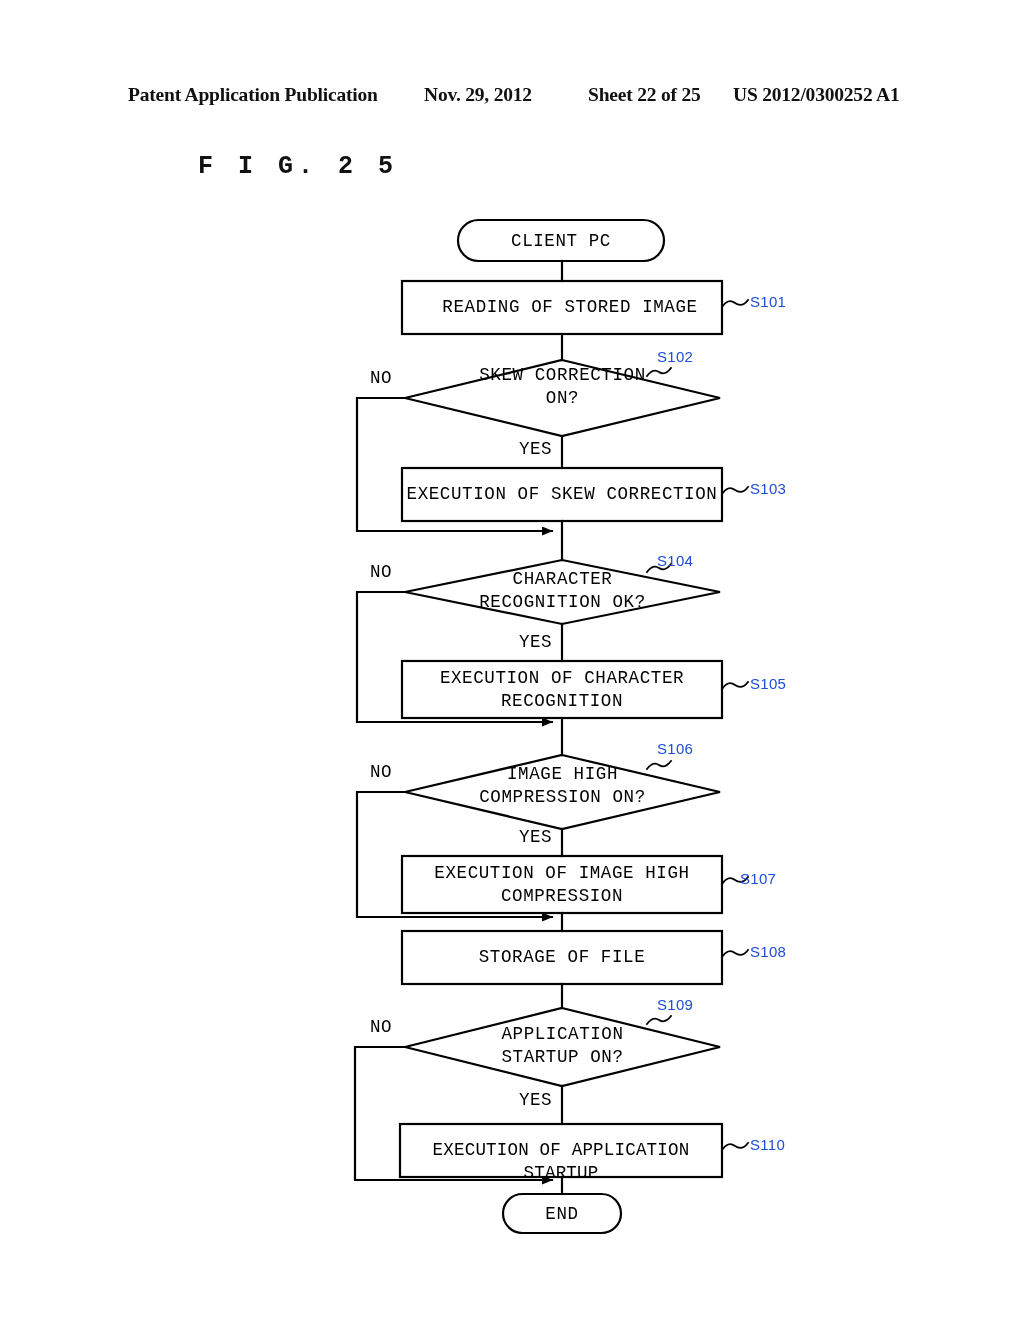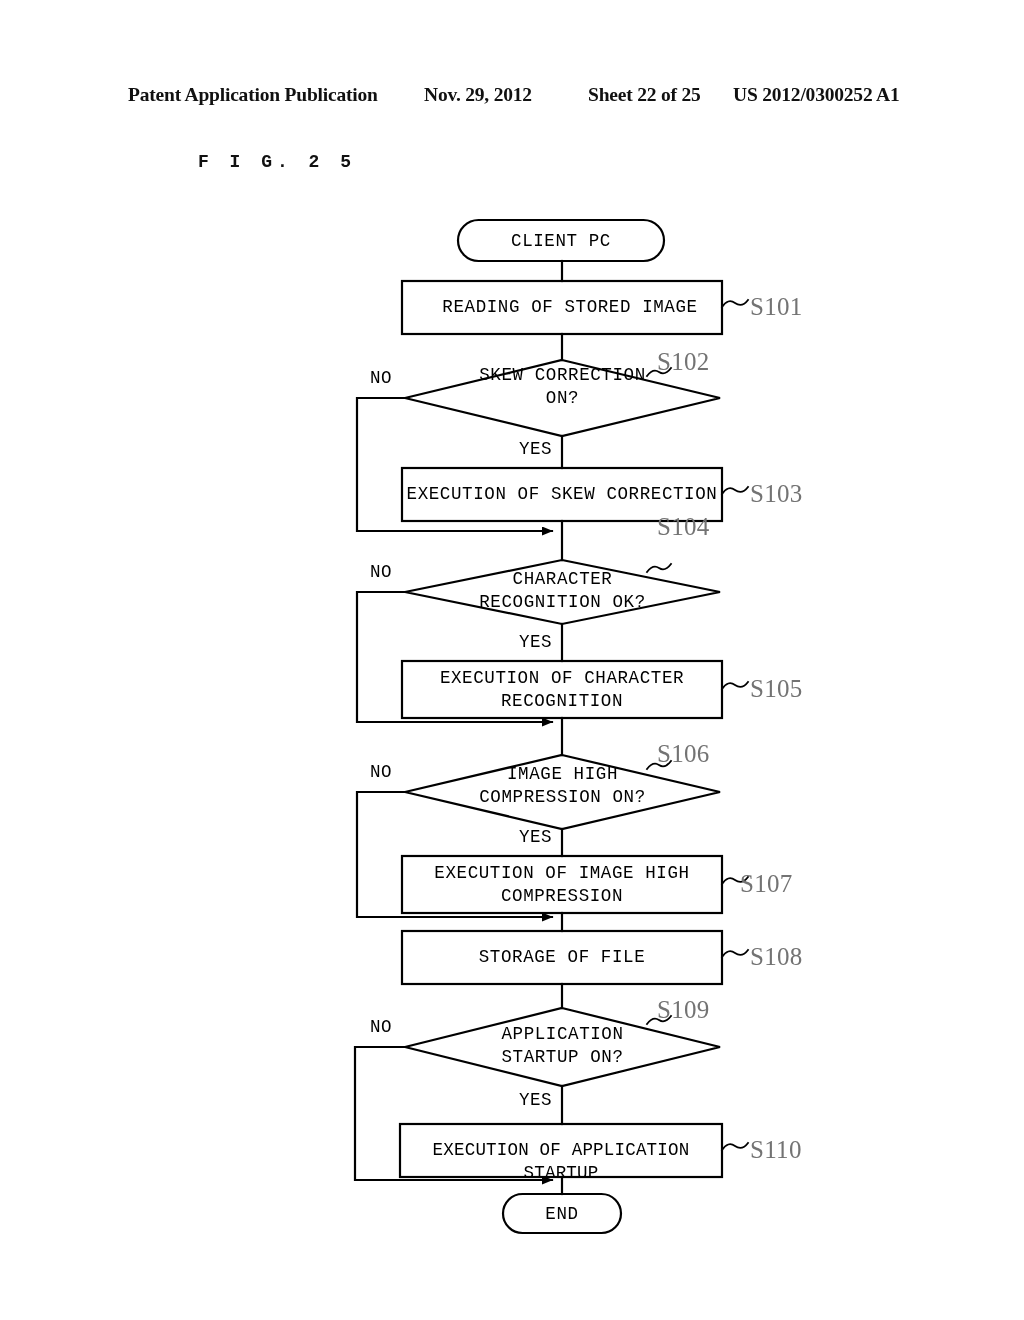--- a/index.html
+++ b/index.html
@@ -40,21 +40,21 @@
   #hdr-date  { left: 424px; }
   #hdr-sheet { left: 588px; }
   #hdr-num   { left: 733px; }
 
   
   #fig-label {
     position: absolute;
     left: 198px;
     top: 152px;
     font-family: "Liberation Mono", monospace;
-    font-size: 18px;
+    font-size: 25px;
     font-weight: bold;
     letter-spacing: 5px;
     color: #111;
     white-space: nowrap;
   }
 
   
   #flow-canvas {
     position: absolute;
     left: 0;
@@ -77,24 +77,24 @@
     letter-spacing: 0.6px;
     line-height: 23px;
     color: #000;
     white-space: pre-line;
     pointer-events: none;
   }
   .node-text.small-gap { letter-spacing: 0.2px; }
 
   .step-label {
     position: absolute;
-    font-family: Liberation Serif, serif;
-    font-size: 25px;
+    font-family: Liberation Sans, sans-serif;
+    font-size: 15px;
     letter-spacing: 0.3px;
-    color: #737373;
+    color: #1d4ed8;
     white-space: nowrap;
   }
 
   .branch-label {
     position: absolute;
     font-family: "Liberation Mono", monospace;
     font-size: 17.5px;
     letter-spacing: 0.5px;
     color: #000;
     white-space: nowrap;
@@ -207,21 +207,21 @@
   <div class="node-text" style="left:405px; top:1023px; width:315px;">APPLICATION
 STARTUP ON?</div>
 
   <div class="node-text small-gap" style="left:400px; top:1139px; width:322px;">EXECUTION OF APPLICATION STARTUP</div>
 
   <div class="node-text" style="left:503px; top:1203px; width:118px;">END</div>
 
   <div class="step-label" style="left:750px; top:293px;">S101</div>
   <div class="step-label" style="left:657px; top:348px;">S102</div>
   <div class="step-label" style="left:750px; top:480px;">S103</div>
-  <div class="step-label" style="left:657px; top:513px;">S104</div>
+  <div class="step-label" style="left:657px; top:552px;">S104</div>
   <div class="step-label" style="left:750px; top:675px;">S105</div>
   <div class="step-label" style="left:657px; top:740px;">S106</div>
   <div class="step-label" style="left:740px; top:870px;">S107</div>
   <div class="step-label" style="left:750px; top:943px;">S108</div>
   <div class="step-label" style="left:657px; top:996px;">S109</div>
   <div class="step-label" style="left:750px; top:1136px;">S110</div>
 
   <div class="branch-label" style="left:370px; top:368px;">NO</div>
   <div class="branch-label" style="left:519px; top:439px;">YES</div>
 

